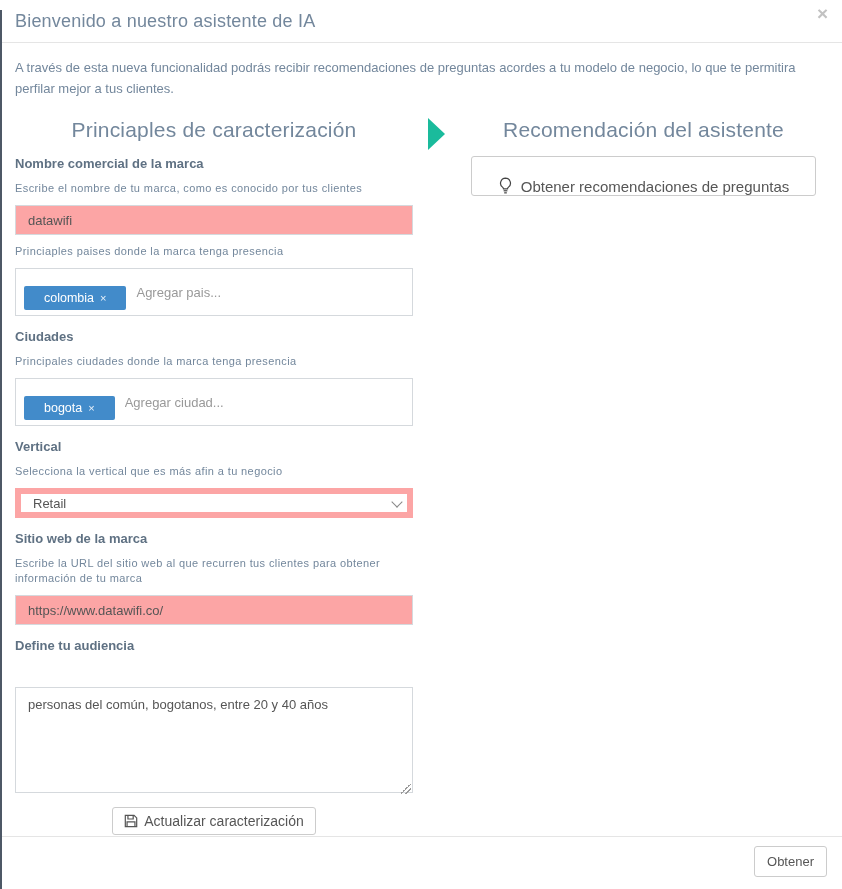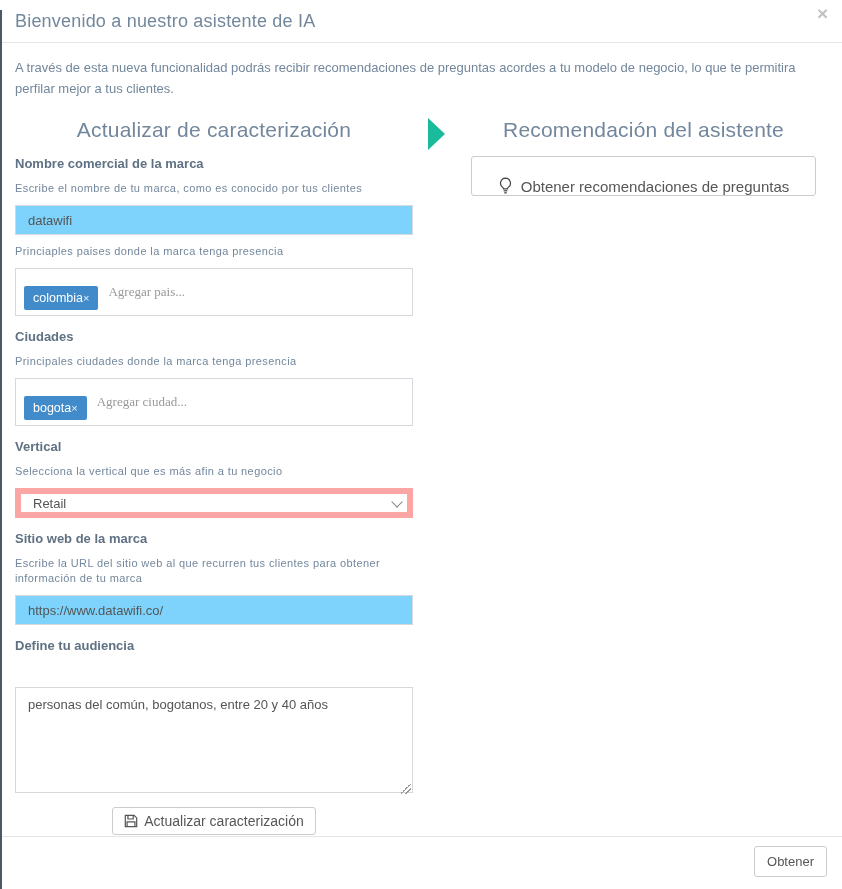--- a/index.html
+++ b/index.html
@@ -23,27 +23,27 @@
   .col-left { width: 398px; flex: none; }
   .arrow-col { width: 47px; flex: none; display: flex; justify-content: center; }
   .arrow-right { margin-top: 2px; width: 0; height: 0; border-top: 16px solid transparent; border-bottom: 16px solid transparent; border-left: 17px solid #1ABB9C; }
   .col-right { flex: 1; }
 
   .col-heading { font-size: 21px; font-weight: 400; color: #73879C; text-align: center; line-height: 28px; margin-bottom: 12px; letter-spacing: .2px; }
 
   .field-label { display: block; margin-top: 13px; font-size: 13px; font-weight: 700; color: #5f7183; line-height: 16px; }
   .help-text { margin: 9px 0; font-size: 11px; color: #73879C; line-height: 15px; letter-spacing: .4px; }
 
-  .text-input { width: 100%; height: 30px; border: 1px solid #d5d9dd; border-radius: 0; padding: 12px 12px; font-size: 13px; color: #555; font-family: inherit; outline: none; background: #7dd3fc; }
+  .text-input { width: 100%; height: 30px; border: 1px solid #d5d9dd; border-radius: 0; padding: 12px 12px; font-size: 13px; color: #555; font-family: inherit; outline: none; background: #fca5a5; }
   .text-input::placeholder { color: #999; }
 
   .tags-box { width: 100%; height: 48px; border: 1px solid #d5d9dd; background: #fff; display: flex; align-items: center; padding: 0 8px; gap: 10px; }
-  .tag { display: inline-flex; align-items: center; background: #428bca; color: #fff; font-size: 12.5px; padding: 5px 9px; border-radius: 2px; line-height: 14px; margin-top: 12px; }
+  .tag { display: inline-flex; align-items: center; gap: 6px; background: #428bca; color: #fff; font-size: 12.5px; padding: 5px 20px; border-radius: 2px; line-height: 14px; margin-top: 12px; }
   .tag-x { font-size: 11px; color: #eaf2fa; cursor: pointer; }
-  .tags-input { border: none; outline: none; flex: 1; font-size: 13px; color: #555; font-family: Liberation Serif, serif; }
+  .tags-input { border: none; outline: none; flex: 1; font-size: 13px; color: #555; font-family: Liberation Sans, sans-serif; }
   .tags-input::placeholder { color: #999; }
 
   .select-wrap { position: relative; width: 100%; }
   .select-input { width: 100%; height: 30px; border: 6px solid #fca5a5; background: #fff; font-size: 13px; color: #555; padding: 0 12px; font-family: inherit; appearance: none; -webkit-appearance: none; outline: none; border-radius: 0; }
   .chevron-down { position: absolute; right: 12px; top: 10px; width: 8px; height: 8px; border-right: 1.5px solid #888; border-bottom: 1.5px solid #888; transform: rotate(45deg); pointer-events: none; }
 
   .textarea-wrap { position: relative; width: 100%; }
   .audience-textarea { width: 100%; height: 106px; border: 1px solid #d5d9dd; padding: 8px 12px; font-size: 13px; color: #555; font-family: inherit; resize: none; outline: none; line-height: 18px; border-radius: 0; margin-top: 24px; }
   .resize-handle { position: absolute; right: 2px; bottom: 3px; width: 10px; height: 10px; background:
       linear-gradient(135deg, transparent 45%, #9a9a9a 45%, #9a9a9a 52%, transparent 52%, transparent 68%, #9a9a9a 68%, #9a9a9a 76%, transparent 76%); pointer-events: none; }
@@ -71,21 +71,21 @@
     <button class="close-btn">×</button>
   </div>
 
   <div class="modal-body">
 
     <p class="intro">A través de esta nueva funcionalidad podrás recibir recomendaciones de preguntas acordes a tu modelo de negocio, lo que te permitira perfilar mejor a tus clientes.</p>
 
     <div class="columns">
 
       <div class="col-left">
-        <h2 class="col-heading" style="margin-top:0;">Actualizar de caracterización</h2>
+        <h2 class="col-heading" style="margin-top:0;">Princiaples de caracterización</h2>
 
         <label class="field-label" style="margin-top:0;">Nombre comercial de la marca</label>
         <p class="help-text">Escribe el nombre de tu marca, como es conocido por tus clientes</p>
         <input class="text-input" type="text" value="datawifi" style="">
 
         <p class="help-text">Princiaples paises donde la marca tenga presencia</p>
         <div class="tags-box">
           <span class="tag">
             <span>colombia</span>
             <span class="tag-x">×</span>

